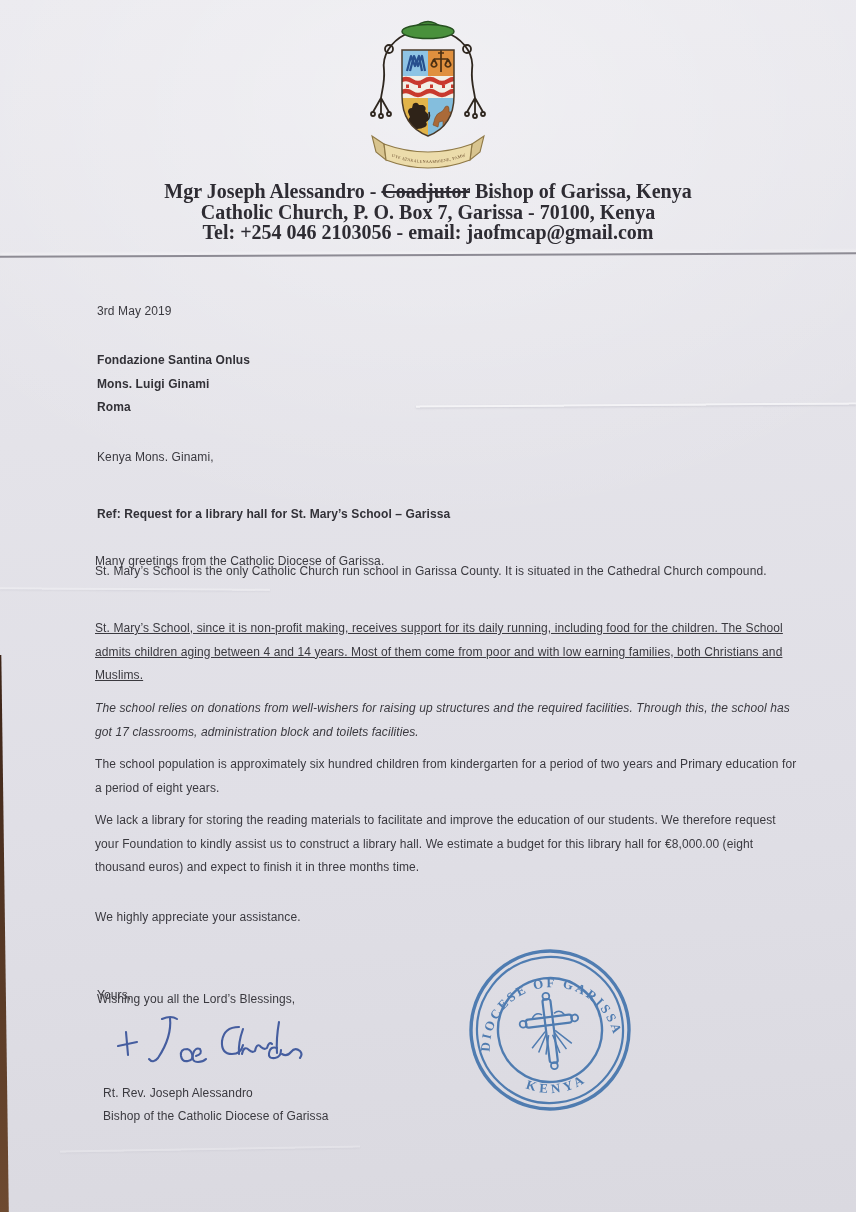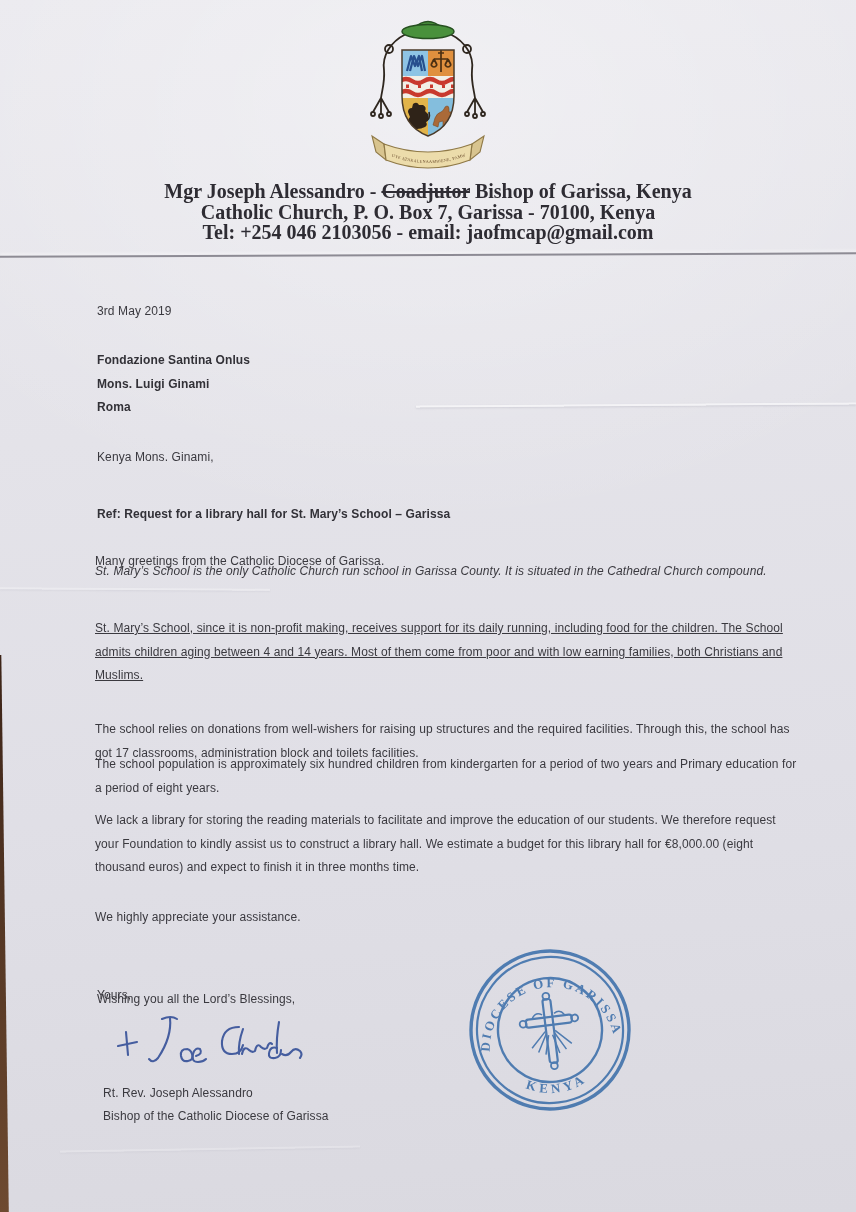--- a/index.html
+++ b/index.html
@@ -126,23 +126,23 @@
   <div class="txt bold" style="left:97px;top:349px;">
     <div>Fondazione Santina Onlus</div>
     <div>Mons. Luigi Ginami</div>
     <div>Roma</div>
   </div>
 
   <div class="txt" style="left:97px;top:446px;">Kenya Mons. Ginami,</div>
   <div class="txt bold" style="left:97px;top:484px;margin-top:19px;">Ref: Request for a library hall for St. Mary’s School – Garissa</div>
 
   <div class="txt para" style="top:550px;">Many greetings from the Catholic Diocese of Garissa.</div>
-  <div class="txt para" style="top:560px;font-style:italic;">St. Mary’s School is the only Catholic Church run school in Garissa County. It is situated in the Cathedral Church compound.</div>
+  <div class="txt para" style="top:560px;">St. Mary’s School is the only Catholic Church run school in Garissa County. It is situated in the Cathedral Church compound.</div>
   <div class="txt para" style="top:617px;text-decoration:underline;">St. Mary’s School, since it is non-profit making, receives support for its daily running, including food for the children.  The School admits children aging between 4 and 14 years. Most of them come from poor and with low earning families, both Christians and Muslims.</div>
-  <div class="txt para" style="top:718px;">The school relies on donations from well-wishers for raising up structures and the required facilities. Through this, the school has got 17 classrooms, administration block and toilets facilities.</div>
+  <div class="txt para" style="top:697px;font-style:italic;">The school relies on donations from well-wishers for raising up structures and the required facilities. Through this, the school has got 17 classrooms, administration block and toilets facilities.</div>
   <div class="txt para" style="top:753px;">The school population is approximately six hundred children from kindergarten for a period of two years and Primary education for a period of eight years.</div>
   <div class="txt para" style="top:809px;">We lack a library for storing the reading materials to facilitate and improve the education of our students. We therefore request your Foundation to kindly assist us to construct a library hall. We estimate a budget for this library hall for €8,000.00 (eight thousand euros) and expect to finish it in three months time.</div>
   <div class="txt para" style="top:906px;">We highly appreciate your assistance.</div>
 
   <div class="txt" style="left:97px;top:944px;margin-top:44px;">Wishing you all the Lord’s Blessings,</div>
   <div class="txt" style="left:97px;top:984px;">Yours,</div>
 
   <svg class="signature" style="position:absolute;left:92px;top:1005px;" width="250" height="72" viewBox="0 0 250 72">
     <g stroke="#4f6cb3" stroke-width="2.1" fill="none" stroke-linecap="round" stroke-linejoin="round">
       <path d="M26,41 L45,37"></path>

